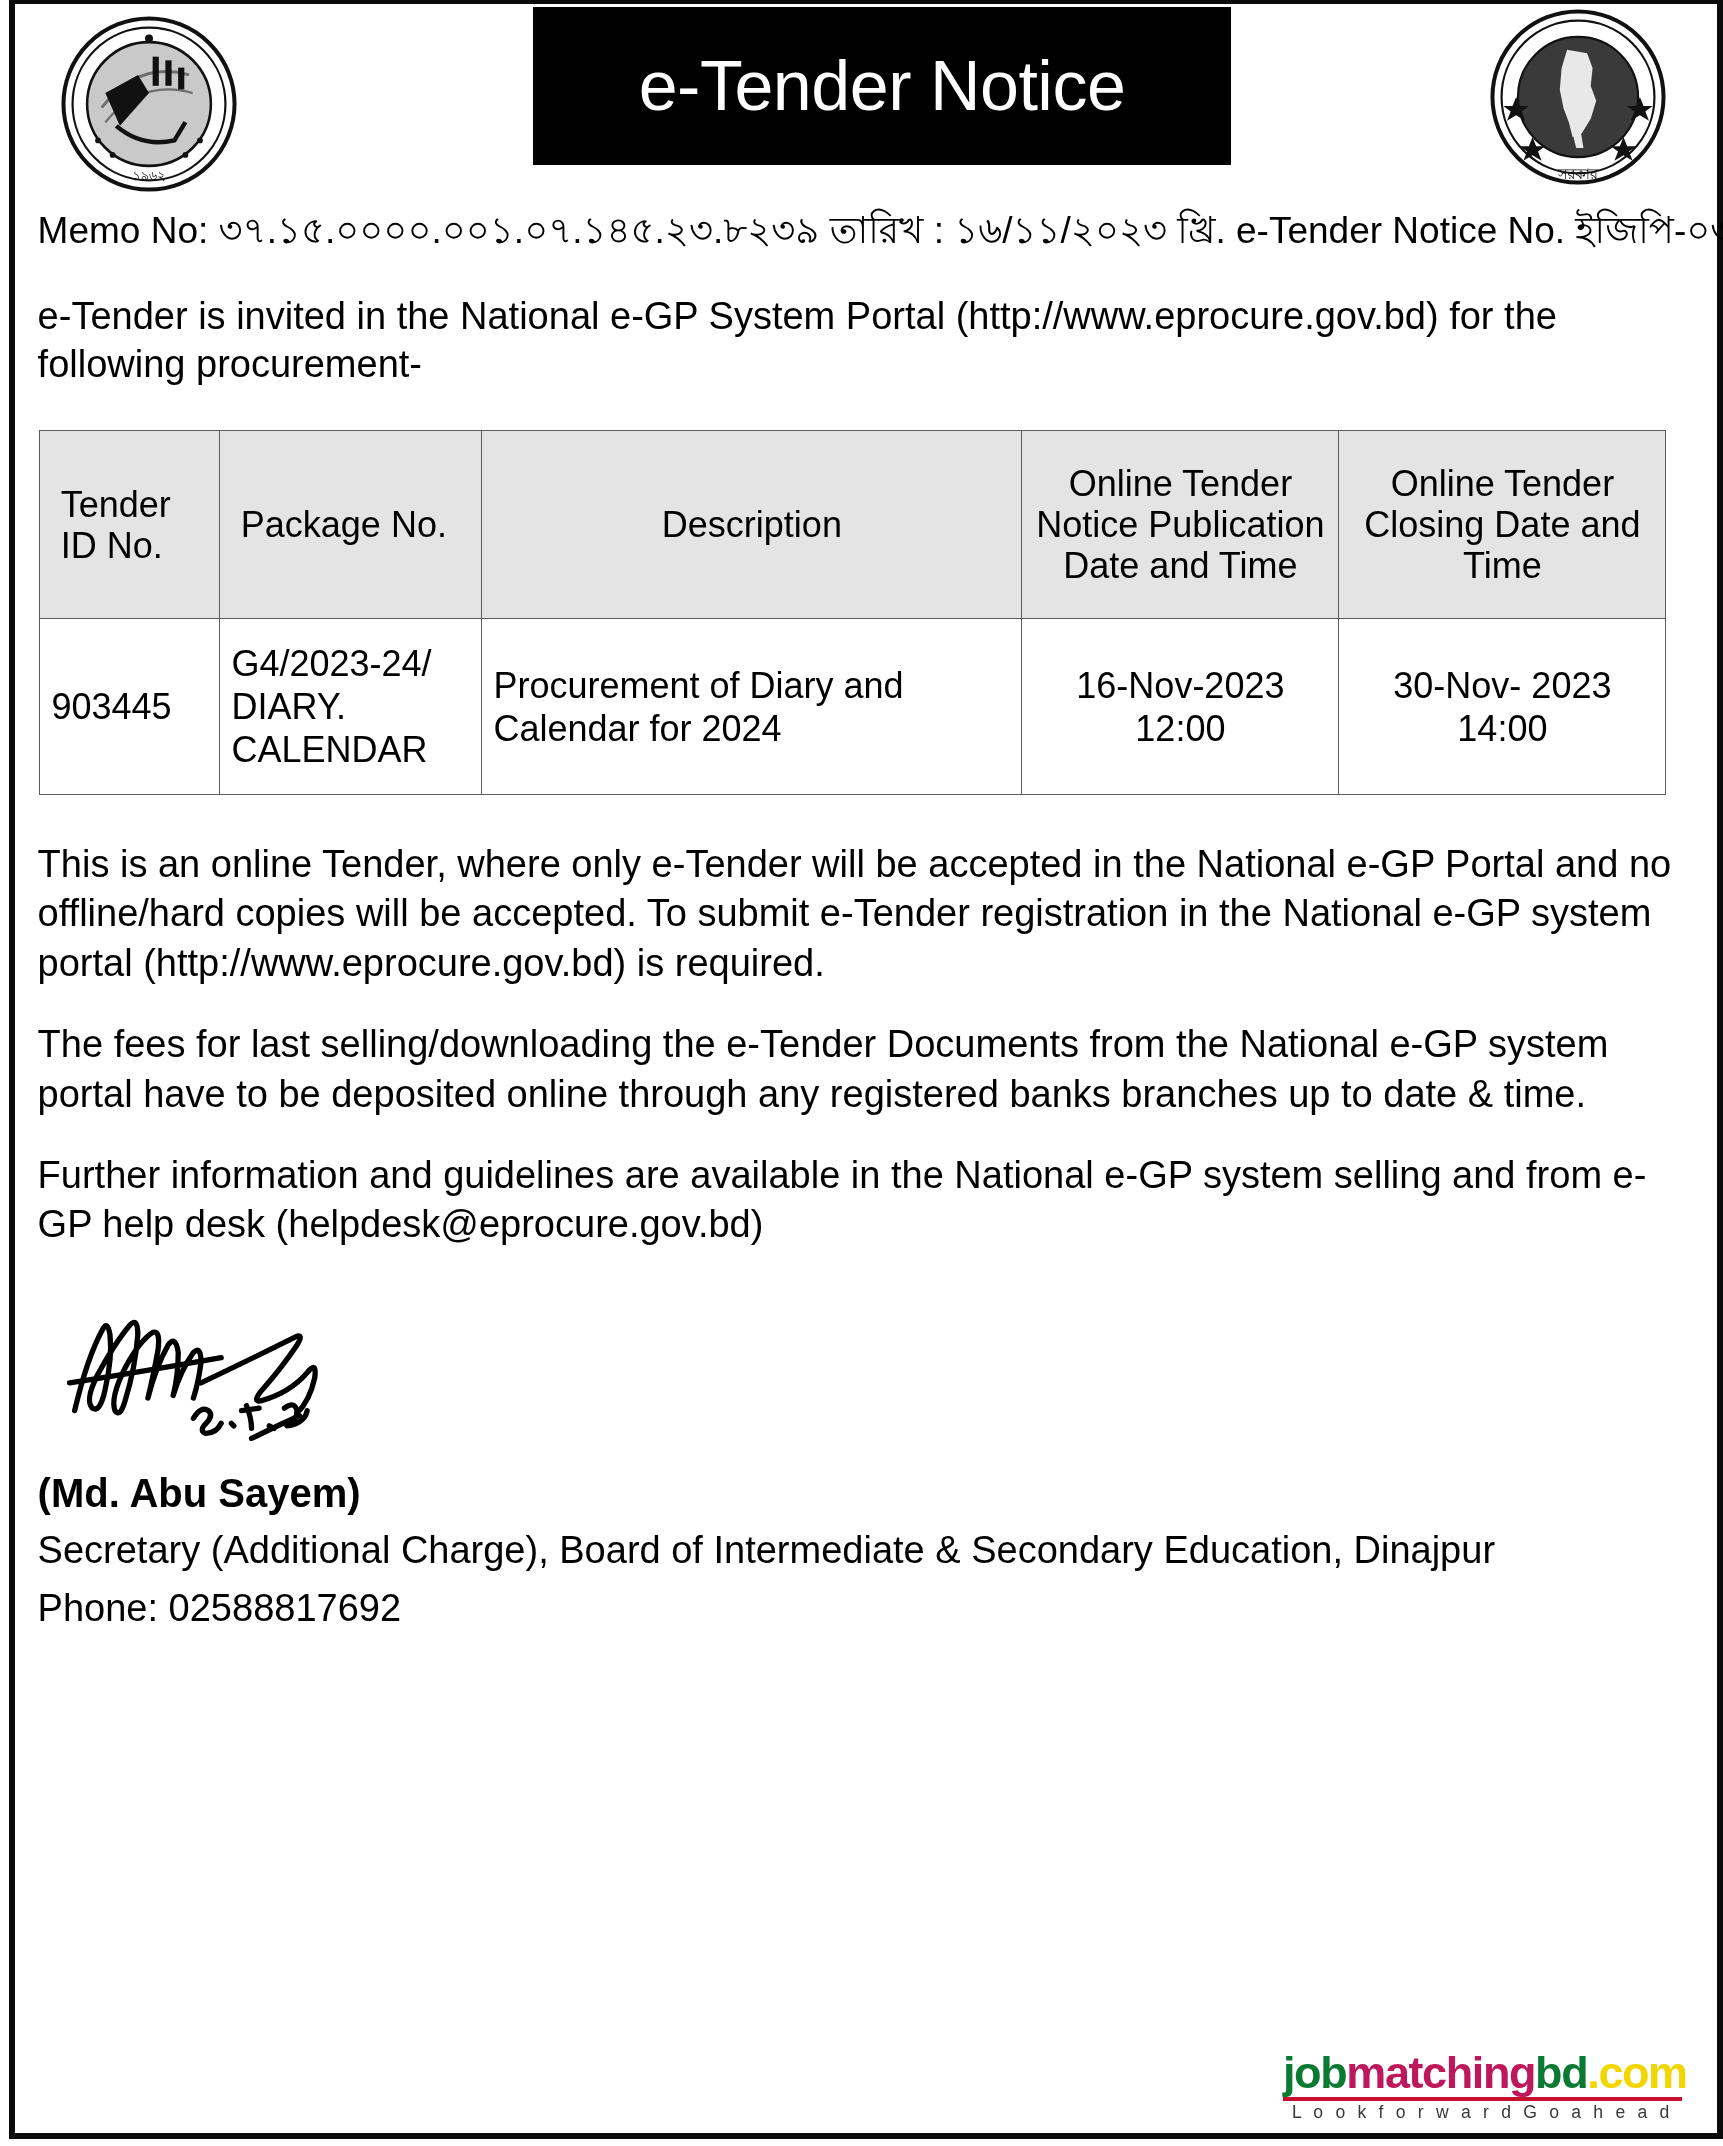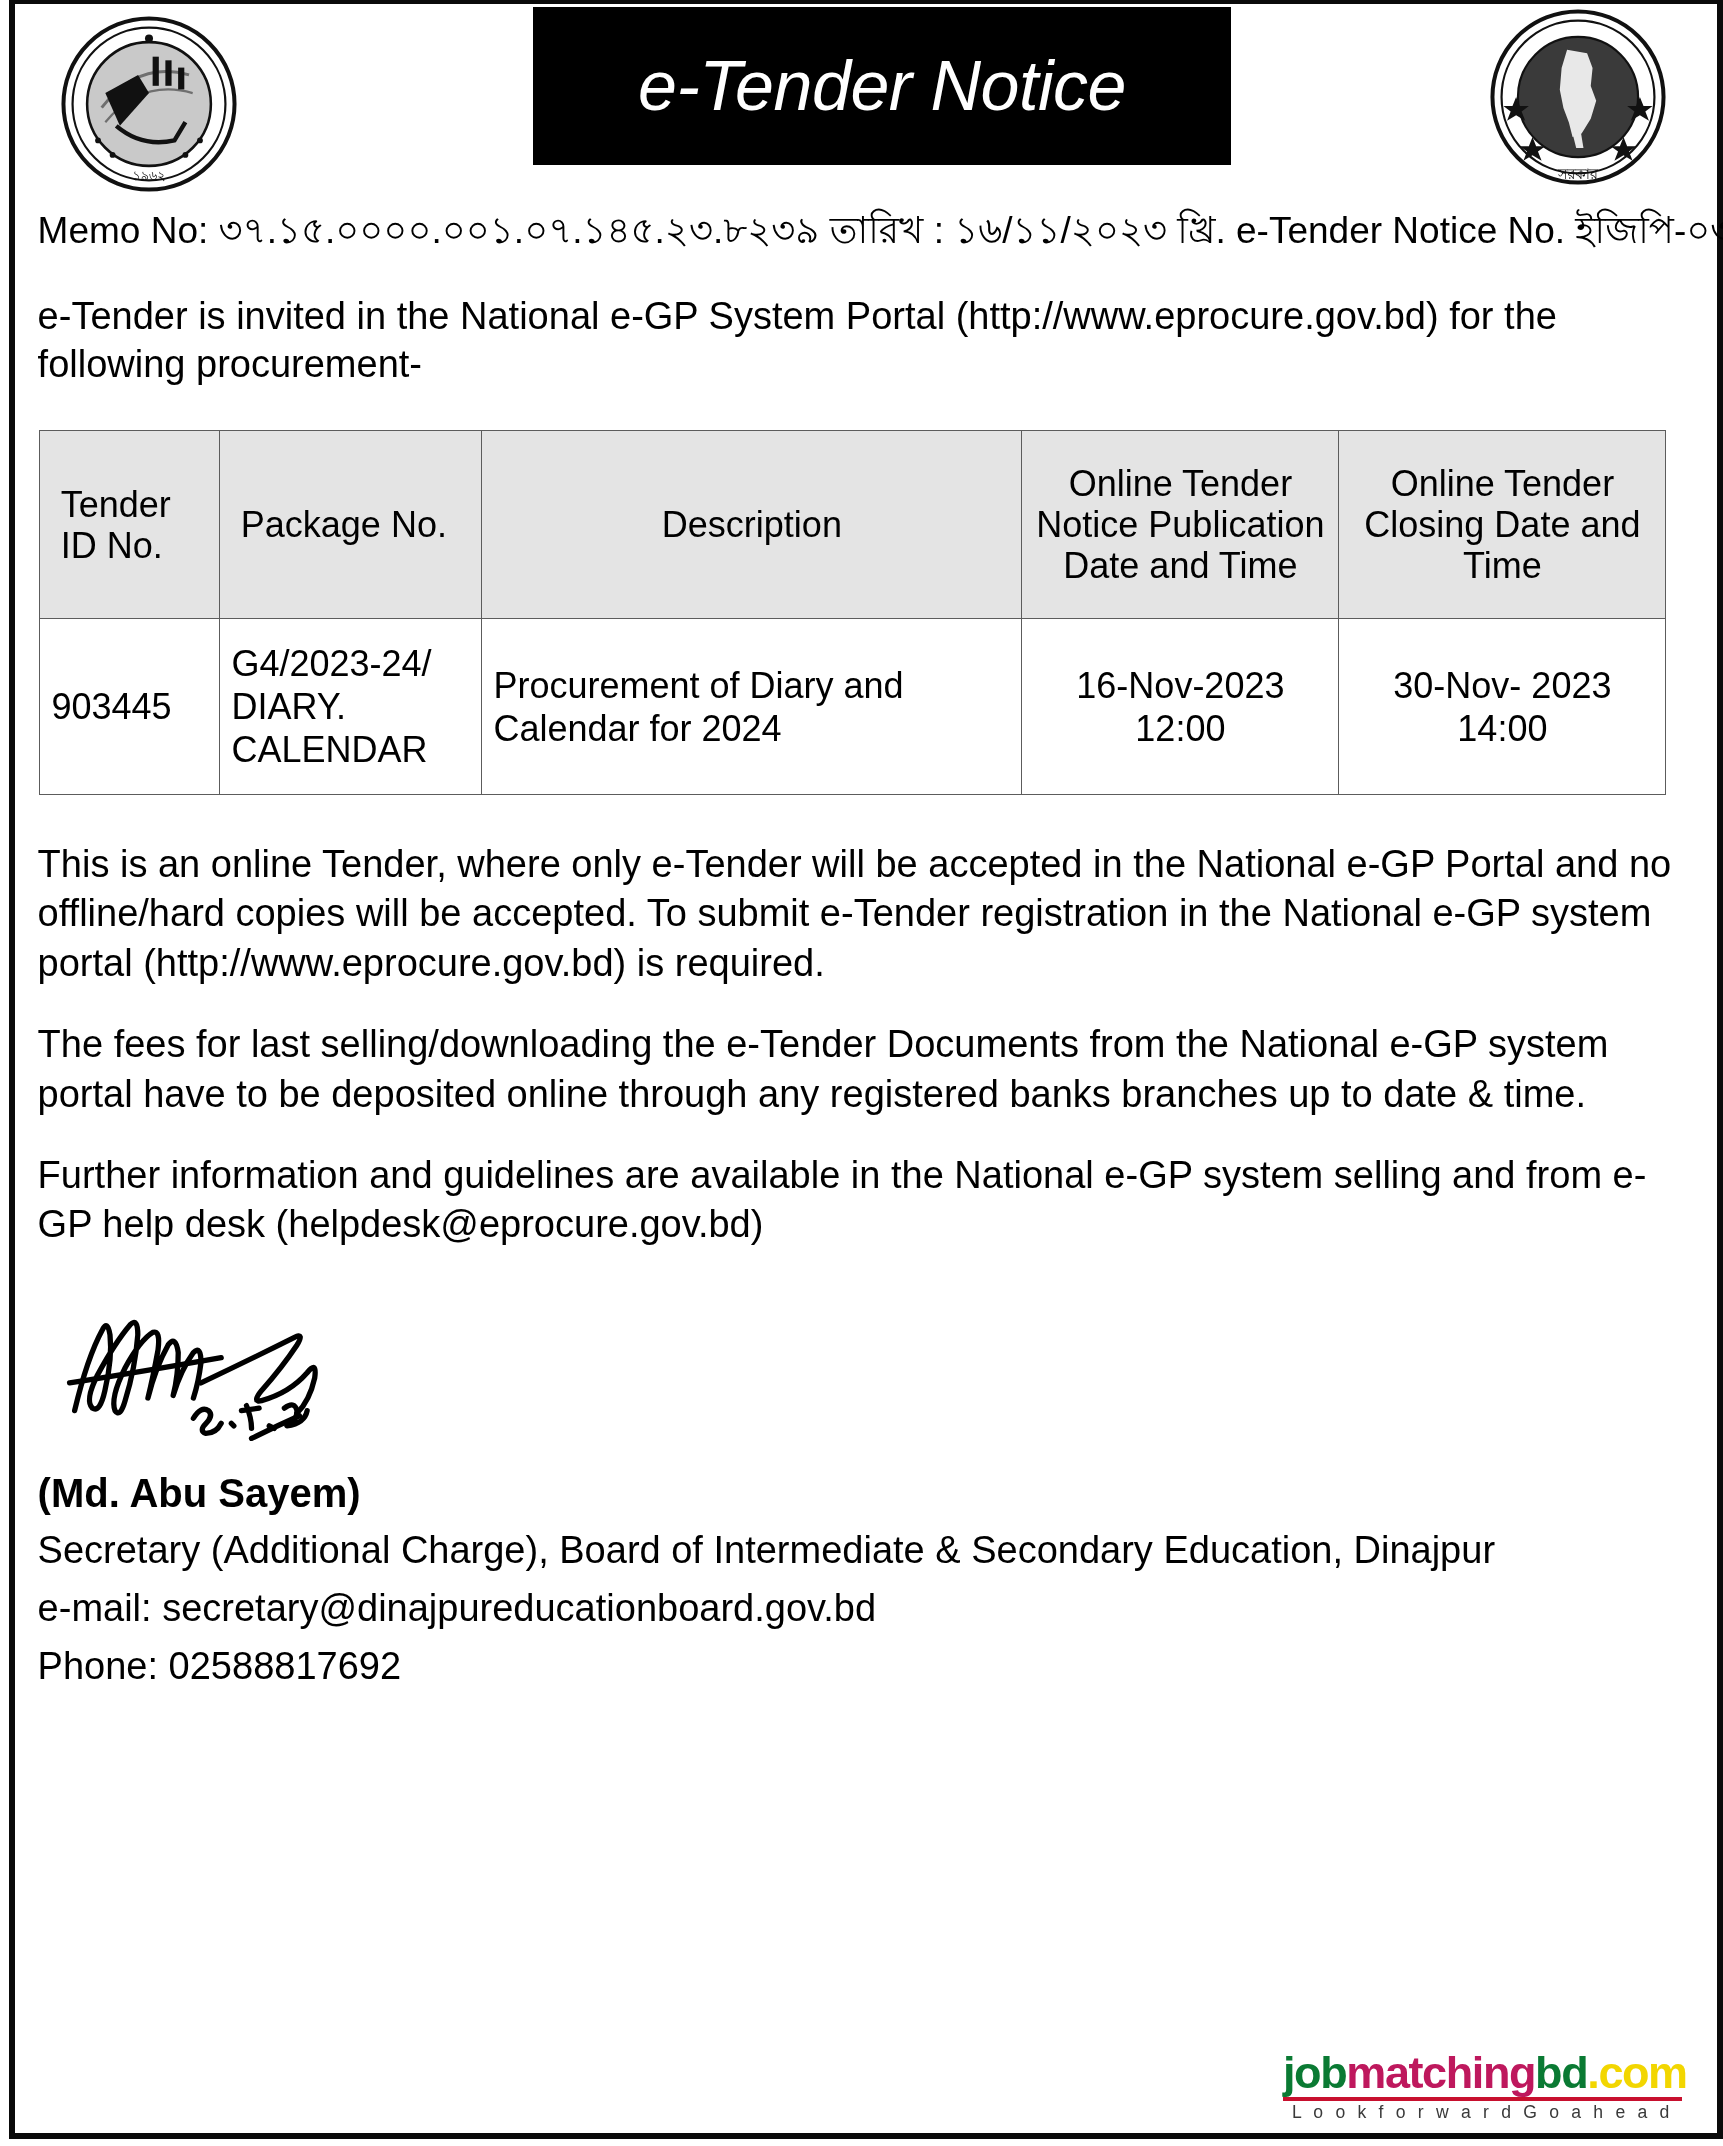--- a/index.html
+++ b/index.html
@@ -66,21 +66,20 @@
   .title-banner {
     position: absolute;
     left: 501px;
     top: 7.4px;
     width: 698px;
     height: 158px;
     background: #000000;
     display: flex;
     align-items: center;
     justify-content: center;
-    font-style: italic;
   }
   .title-banner-text {
     color: #ffffff;
     font-size: 70px;
     line-height: 1;
     letter-spacing: -0.5px;
     font-weight: 400;
     white-space: nowrap;
   }
 
@@ -325,21 +324,20 @@
             <path d="M166 98 L170 100"></path>
             <path d="M178 84 Q186 78 188 86 Q188 94 180 98 Q194 96 196 86"></path>
             <path d="M152 108 Q172 98 190 90"></path>
           </g>
         </svg>
       </div>
     </div>
 
     <div class="signer-name">(Md. Abu Sayem)</div>
     <div class="signer-line">Secretary (Additional Charge), Board of Intermediate &amp; Secondary Education, Dinajpur</div>
-    <div class="signer-line">e-mail: secretary@dinajpureducationboard.gov.bd</div>
     <div class="signer-line">Phone: 02588817692</div>
 
   </div>
 
   <div class="watermark">
     <div class="wm-main"><span class="wm-job">job</span><span class="wm-matching">matching</span><span class="wm-bd">bd</span><span class="wm-com">.com</span></div>
     <div class="wm-rule"></div>
     <div class="wm-tag">L o o k   f o r w a r d    G o   a h e a d</div>
   </div>
 

